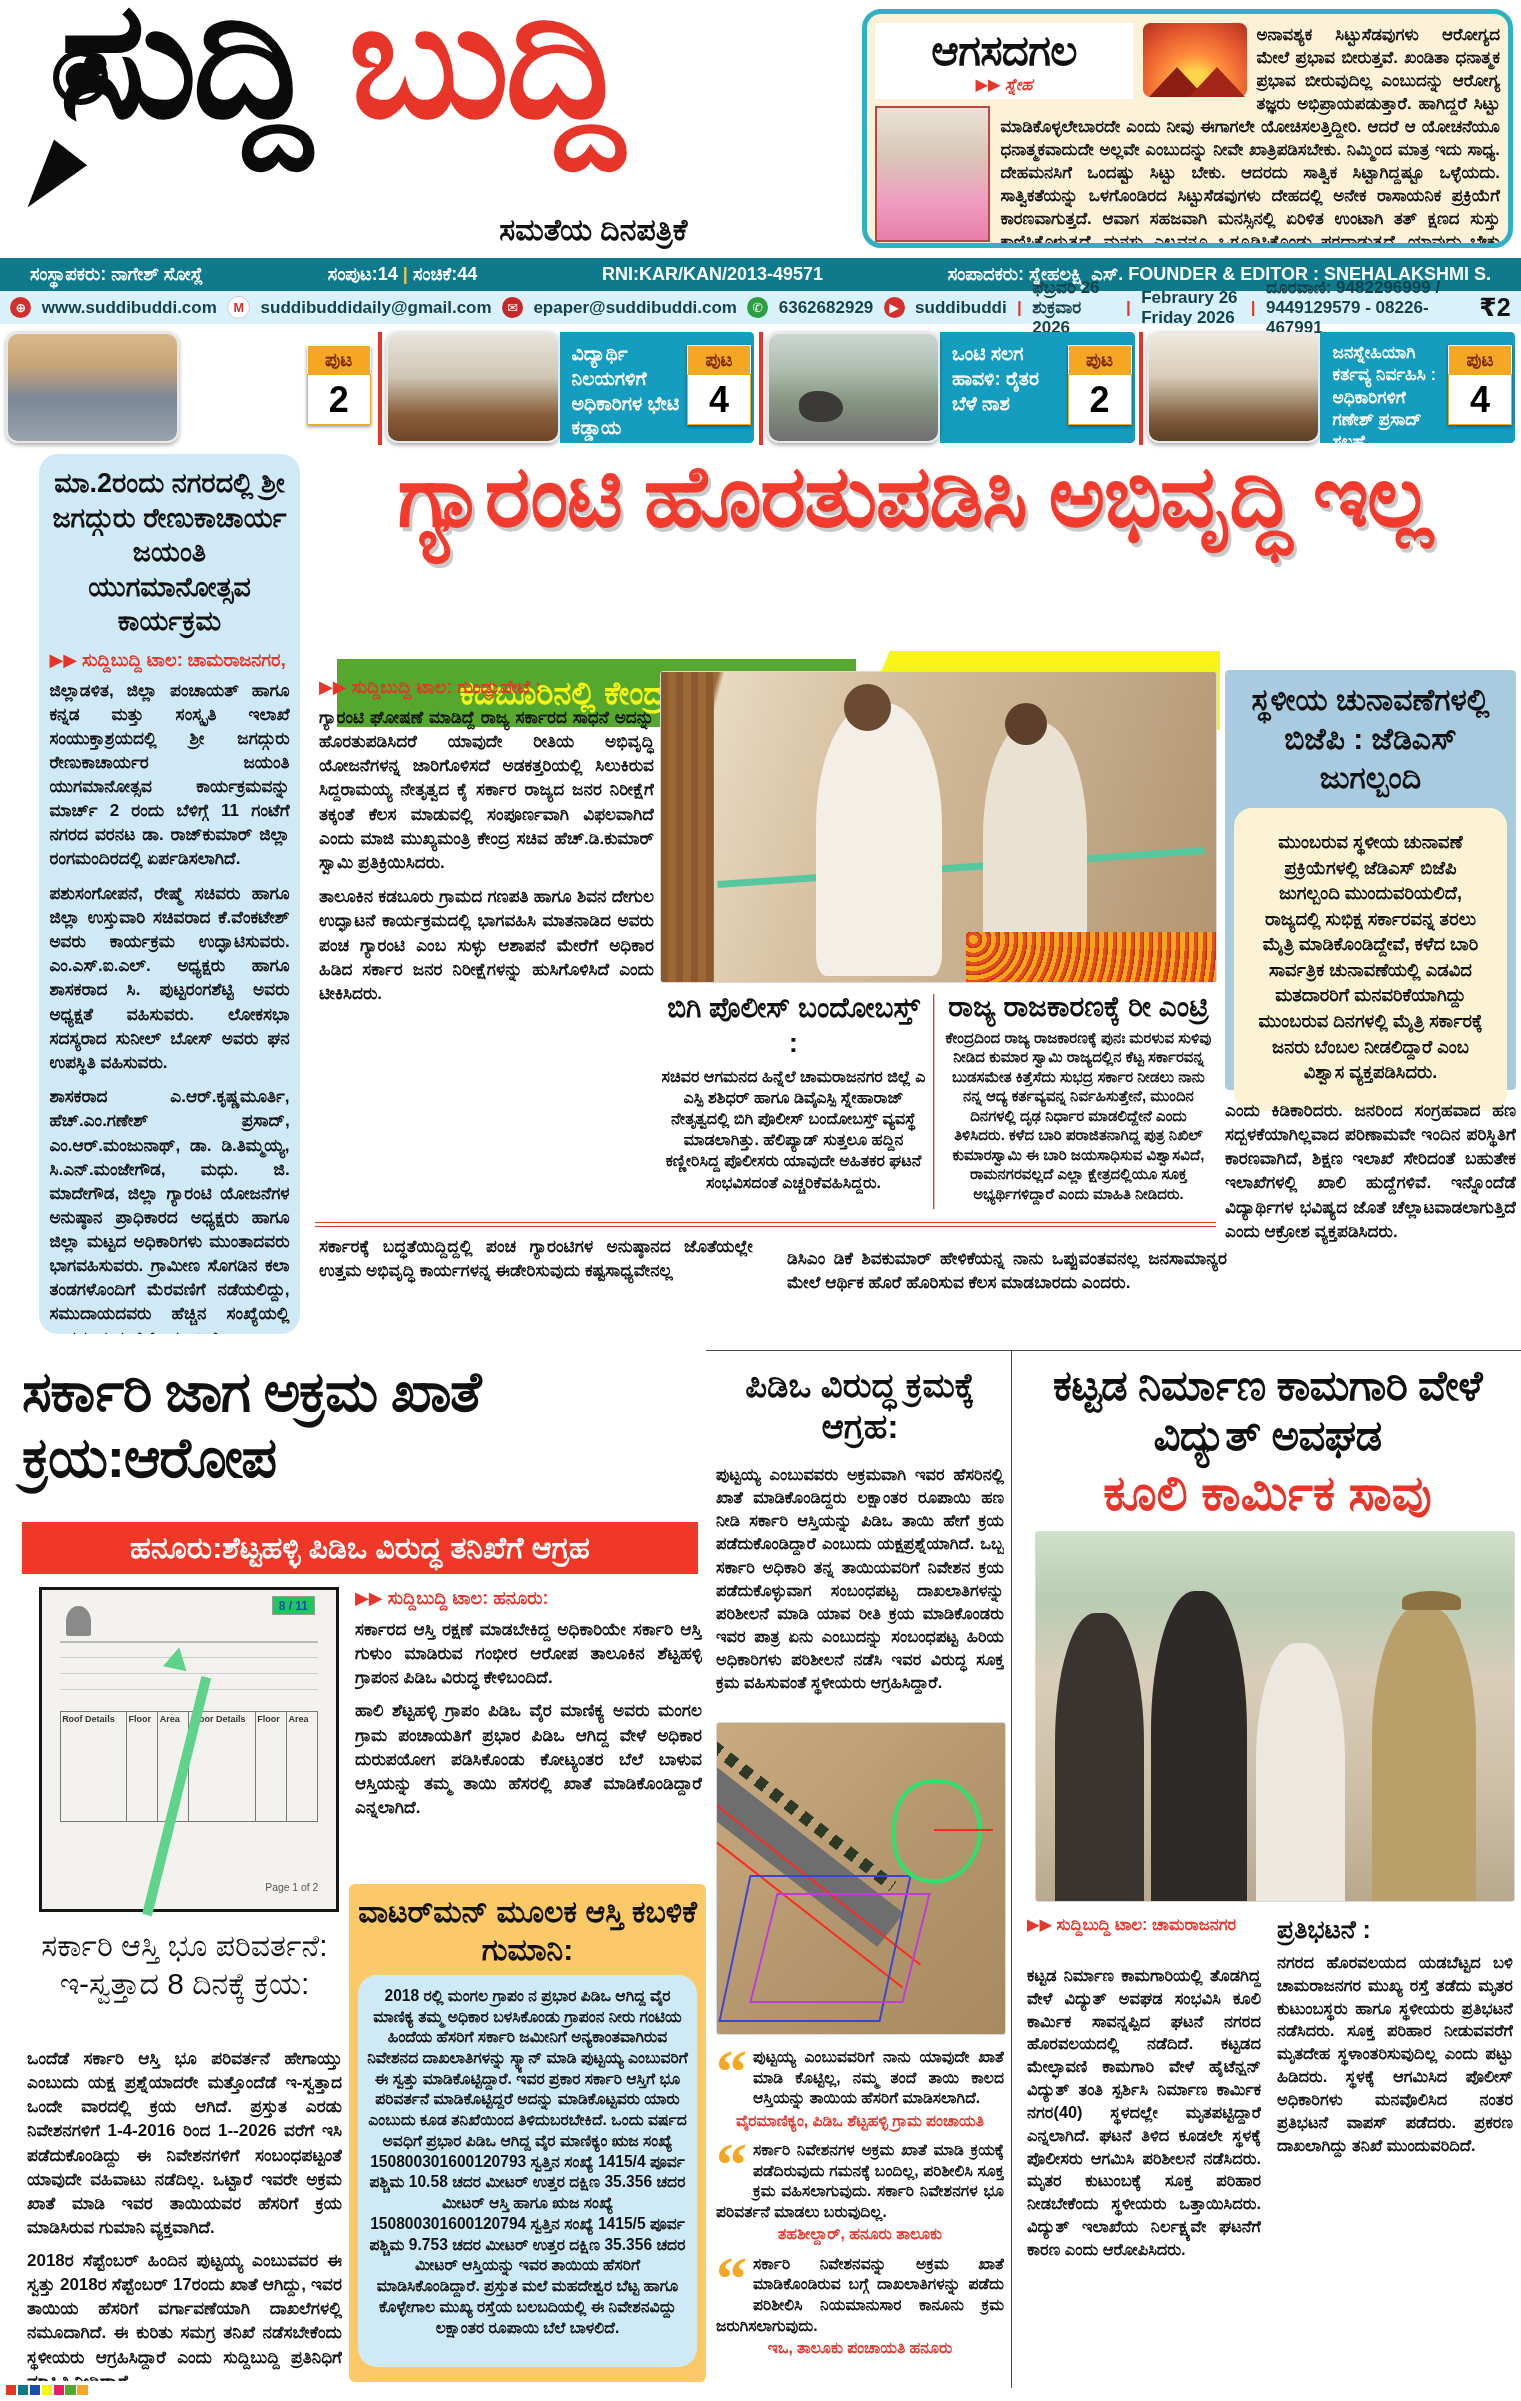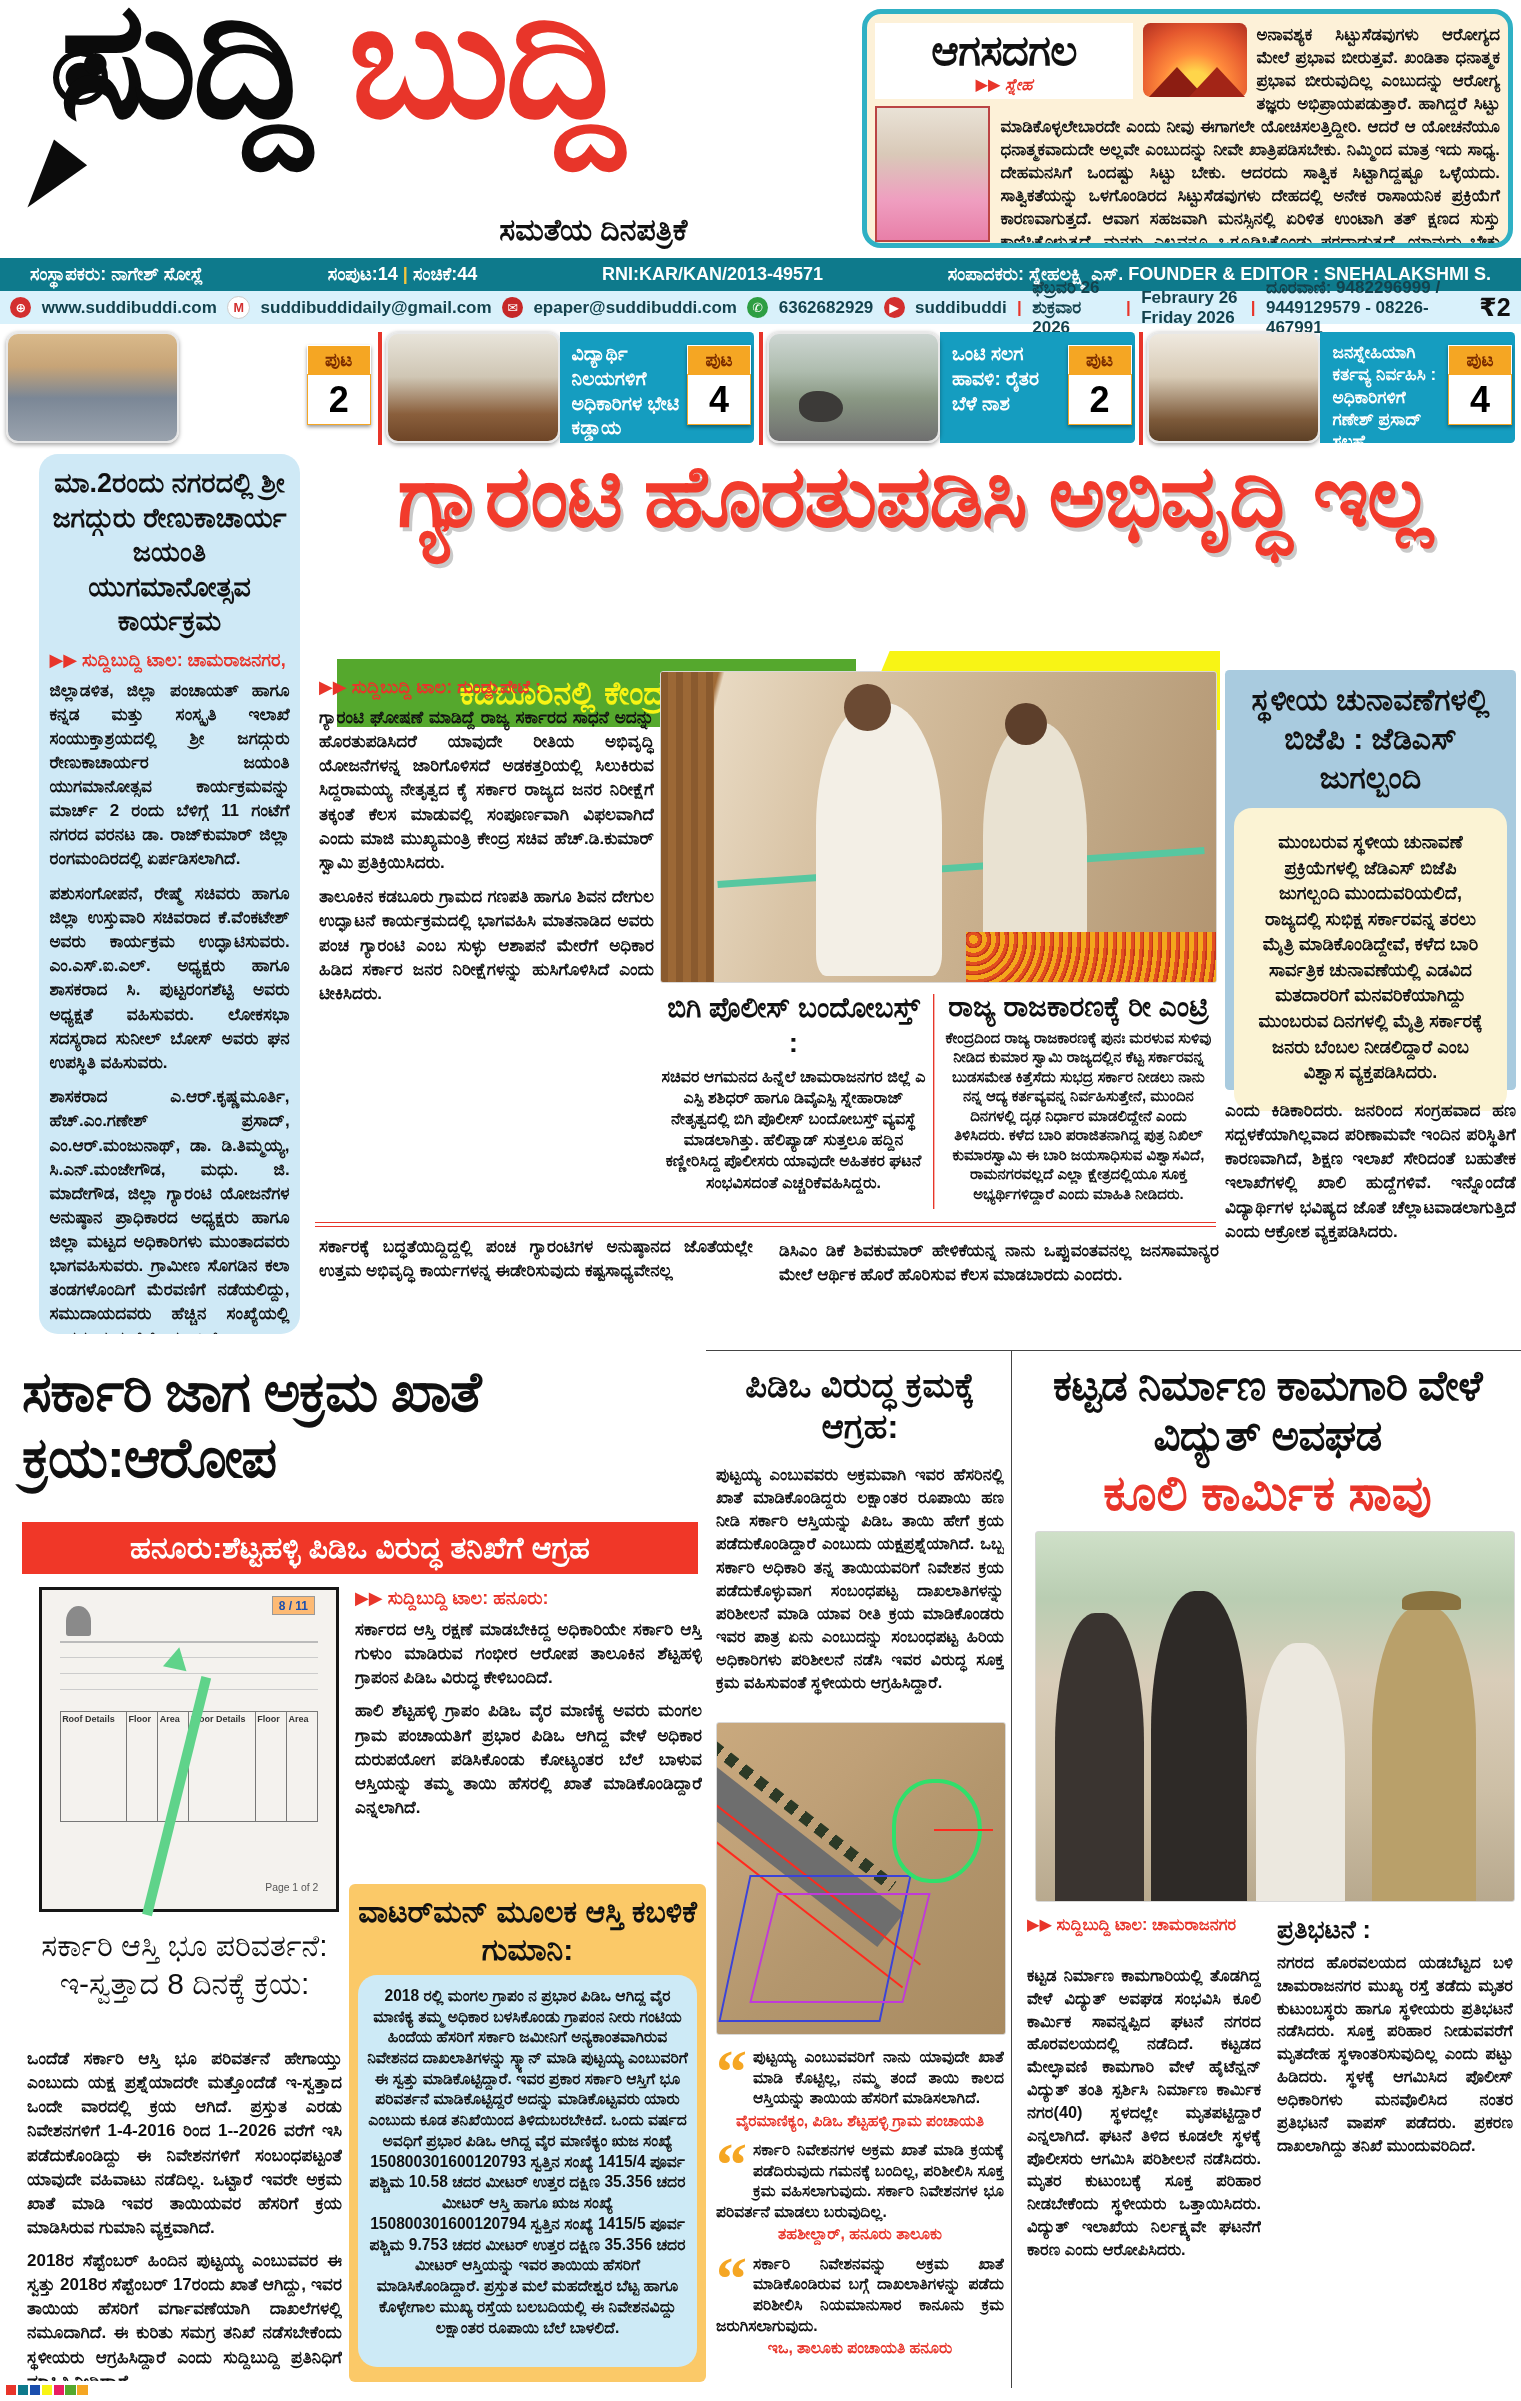--- a/index.html
+++ b/index.html
@@ -188,38 +188,38 @@
   <p class="center" style="font-size:16px;font-weight:bold;line-height:1.32;margin:6px 0 0">ಸಚಿವರ ಆಗಮನದ ಹಿನ್ನೆಲೆ ಚಾಮರಾಜನಗರ ಜಿಲ್ಲೆ ಎ ಎಸ್ಪಿ ಶಶಿಧರ್ ಹಾಗೂ ಡಿವೈಎಸ್ಪಿ ಸ್ನೇಹಾರಾಜ್ ನೇತೃತ್ವದಲ್ಲಿ ಬಿಗಿ ಪೊಲೀಸ್ ಬಂದೋಬಸ್ತ್ ವ್ಯವಸ್ಥೆ ಮಾಡಲಾಗಿತ್ತು. ಹೆಲಿಪ್ಯಾಡ್ ಸುತ್ತಲೂ ಹದ್ದಿನ ಕಣ್ಣೀರಿಸಿದ್ದ ಪೊಲೀಸರು ಯಾವುದೇ ಅಹಿತಕರ ಘಟನೆ ಸಂಭವಿಸದಂತೆ ಎಚ್ಚರಿಕೆವಹಿಸಿದ್ದರು.</p>
 </div>
 <div class="abs" style="left:933px;top:994px;height:215px;border-left:1.5px solid #e8352a;border-right:1.5px solid #f5b5ae;width:2"></div>
 <div class="abs" style="left:943px;top:990px;width:271px;height:227px;overflow:hidden">
   <div class="center" style="font-size:28px;font-weight:900;line-height:1.2">ರಾಜ್ಯ ರಾಜಕಾರಣಕ್ಕೆ ರೀ ಎಂಟ್ರಿ</div>
   <p class="center" style="font-size:15px;font-weight:bold;line-height:1.3;margin:4.4px 0 0">ಕೇಂದ್ರದಿಂದ ರಾಜ್ಯ ರಾಜಕಾರಣಕ್ಕೆ ಪುನಃ ಮರಳುವ ಸುಳಿವು ನೀಡಿದ ಕುಮಾರ ಸ್ವಾಮಿ ರಾಜ್ಯದಲ್ಲಿನ ಕೆಟ್ಟ ಸರ್ಕಾರವನ್ನ ಬುಡಸಮೇತ ಕಿತ್ತೆಸೆದು ಸುಭದ್ರ ಸರ್ಕಾರ ನೀಡಲು ನಾನು ನನ್ನ ಆದ್ಯ ಕರ್ತವ್ಯವನ್ನ ನಿರ್ವಹಿಸುತ್ತೇನೆ, ಮುಂದಿನ ದಿನಗಳಲ್ಲಿ ದೃಢ ನಿರ್ಧಾರ ಮಾಡಲಿದ್ದೇನೆ ಎಂದು ತಿಳಿಸಿದರು. ಕಳೆದ ಬಾರಿ ಪರಾಜಿತನಾಗಿದ್ದ ಪುತ್ರ ನಿಖಿಲ್ ಕುಮಾರಸ್ವಾಮಿ ಈ ಬಾರಿ ಜಯಸಾಧಿಸುವ ವಿಶ್ವಾಸವಿದೆ, ರಾಮನಗರವಲ್ಲದೆ ಎಲ್ಲಾ ಕ್ಷೇತ್ರದಲ್ಲಿಯೂ ಸೂಕ್ತ ಅಭ್ಯರ್ಥಿಗಳಿದ್ದಾರೆ ಎಂದು ಮಾಹಿತಿ ನೀಡಿದರು.</p>
 </div>
 
 <div class="abs rule-red" style="left:315px;top:1222px;width:901px"></div>
 <p class="abs body-txt just" style="left:319px;top:1235px;width:434px;height:96px;margin:0;overflow:hidden">ಸರ್ಕಾರಕ್ಕೆ ಬದ್ಧತೆಯಿದ್ದಿದ್ದಲ್ಲಿ ಪಂಚ ಗ್ಯಾರಂಟಿಗಳ ಅನುಷ್ಠಾನದ ಜೊತೆಯಲ್ಲೇ ಉತ್ತಮ ಅಭಿವೃದ್ಧಿ ಕಾರ್ಯಗಳನ್ನ ಈಡೇರಿಸುವುದು ಕಷ್ಟಸಾಧ್ಯವೇನಲ್ಲ</p>
-<p class="abs body-txt just" style="left:775px;top:1235px;width:440px;height:96px;margin:4px;overflow:hidden">ಡಿಸಿಎಂ ಡಿಕೆ ಶಿವಕುಮಾರ್ ಹೇಳಿಕೆಯನ್ನ ನಾನು ಒಪ್ಪುವಂತವನಲ್ಲ ಜನಸಾಮಾನ್ಯರ ಮೇಲೆ ಆರ್ಥಿಕ ಹೊರೆ ಹೊರಿಸುವ ಕೆಲಸ ಮಾಡಬಾರದು ಎಂದರು.</p>
+<p class="abs body-txt just" style="left:775px;top:1235px;width:440px;height:96px;margin:12px;overflow:hidden">ಡಿಸಿಎಂ ಡಿಕೆ ಶಿವಕುಮಾರ್ ಹೇಳಿಕೆಯನ್ನ ನಾನು ಒಪ್ಪುವಂತವನಲ್ಲ ಜನಸಾಮಾನ್ಯರ ಮೇಲೆ ಆರ್ಥಿಕ ಹೊರೆ ಹೊರಿಸುವ ಕೆಲಸ ಮಾಡಬಾರದು ಎಂದರು.</p>
 
 <div class="abs" style="left:1225px;top:670px;width:291px;height:420px;background:#a9cbdf;border-radius:4.4px;padding:10.4px 9px;box-sizing:border-box">
   <div class="center" style="font-size:30px;font-weight:900;line-height:1.3">ಸ್ಥಳೀಯ ಚುನಾವಣೆಗಳಲ್ಲಿ ಬಿಜೆಪಿ : ಜೆಡಿಎಸ್ ಜುಗಲ್ಬಂದಿ</div>
   <div style="margin-top:10.4px;background:#fbf3d4;border-radius:18px;padding:10.4px 9px;height:303px;box-sizing:border-box;overflow:hidden">
     <p class="center" style="font-size:18px;font-weight:bold;line-height:1.42;margin:12px">ಮುಂಬರುವ ಸ್ಥಳೀಯ ಚುನಾವಣೆ ಪ್ರಕ್ರಿಯೆಗಳಲ್ಲಿ ಜೆಡಿಎಸ್ ಬಿಜೆಪಿ ಜುಗಲ್ಬಂದಿ ಮುಂದುವರಿಯಲಿದೆ, ರಾಜ್ಯದಲ್ಲಿ ಸುಭಿಕ್ಷ ಸರ್ಕಾರವನ್ನ ತರಲು ಮೈತ್ರಿ ಮಾಡಿಕೊಂಡಿದ್ದೇವೆ, ಕಳೆದ ಬಾರಿ ಸಾರ್ವತ್ರಿಕ ಚುನಾವಣೆಯಲ್ಲಿ ಎಡವಿದ ಮತದಾರರಿಗೆ ಮನವರಿಕೆಯಾಗಿದ್ದು ಮುಂಬರುವ ದಿನಗಳಲ್ಲಿ ಮೈತ್ರಿ ಸರ್ಕಾರಕ್ಕೆ ಜನರು ಬೆಂಬಲ ನೀಡಲಿದ್ದಾರೆ ಎಂಬ ವಿಶ್ವಾಸ ವ್ಯಕ್ತಪಡಿಸಿದರು.</p>
   </div>
 </div>
 <p class="abs body-txt just" style="left:1225px;top:1099px;width:291px;height:234px;margin:0;overflow:hidden">ಎಂದು ಕಿಡಿಕಾರಿದರು. ಜನರಿಂದ ಸಂಗ್ರಹವಾದ ಹಣ ಸದ್ಬಳಕೆಯಾಗಿಲ್ಲವಾದ ಪರಿಣಾಮವೇ ಇಂದಿನ ಪರಿಸ್ಥಿತಿಗೆ ಕಾರಣವಾಗಿದೆ, ಶಿಕ್ಷಣ ಇಲಾಖೆ ಸೇರಿದಂತೆ ಬಹುತೇಕ ಇಲಾಖೆಗಳಲ್ಲಿ ಖಾಲಿ ಹುದ್ದೆಗಳಿವೆ. ಇನ್ನೊಂದೆಡೆ ವಿದ್ಯಾರ್ಥಿಗಳ ಭವಿಷ್ಯದ ಜೊತೆ ಚೆಲ್ಲಾಟವಾಡಲಾಗುತ್ತಿದೆ ಎಂದು ಆಕ್ರೋಶ ವ್ಯಕ್ತಪಡಿಸಿದರು.</p>
 
 <div class="abs" style="left:706px;top:1350px;width:815px;border-top:1.5px solid #444"></div>
 <div class="abs vline-gray" style="left:1011px;top:1350px;height:1038px"></div>
 
 <div class="abs" style="left:22px;top:1359px;width:679px;font-size:56px;font-weight:900;line-height:1.18;letter-spacing:-1.5px">ಸರ್ಕಾರಿ ಜಾಗ ಅಕ್ರಮ ಖಾತೆ ಕ್ರಯ:ಆರೋಪ</div>
 <div class="abs center" style="left:22px;top:1522px;width:676px;height:52px;background:#f03728;color:#fff;font-size:30px;font-weight:900;line-height:52px">ಹನೂರು:ಶೆಟ್ಟಹಳ್ಳಿ ಪಿಡಿಒ ವಿರುದ್ಧ ತನಿಖೆಗೆ ಆಗ್ರಹ</div>
 
 <div class="abs" style="left:39px;top:1587px;width:300px;height:325px;background:#f4f2ee;border:3.7px solid #161616;box-sizing:border-box">
-  <div style="position:absolute;right:21px;top:6px;background:#fdba74;border:0.7px solid #999;color:#1b4fae;font-weight:bold;font-size:12px;padding:1.5px 6px">8 / 11</div>
+  <div style="position:absolute;right:21px;top:6px;background:#22c55e;border:0.7px solid #999;color:#1b4fae;font-weight:bold;font-size:12px;padding:1.5px 6px">8 / 11</div>
   <div style="position:absolute;left:8%;top:5%;width:25px;height:30px;background:#8a8a8a;border-radius:50% 50% 10% 10%"></div>
   <div class="docline" style="top:16%"></div>
   <div class="docline" style="top:21%;background:#ccc"></div>
   <div class="docline" style="top:26%;background:#ccc"></div>
   <div class="docline" style="top:31%;background:#ccc"></div>
   <div style="position:absolute;left:6%;right:6%;top:38%;height:34%;border:1.5px solid #777;display:flex;font-size:9px;color:#333;font-weight:bold">
     <div style="flex:1.6;border-right:0.7px solid #777;padding:1.5px">Roof Details</div>
     <div style="flex:.7;border-right:0.7px solid #777;padding:1.5px">Floor</div>
     <div style="flex:.7;border-right:0.7px solid #777;padding:1.5px">Area</div>
     <div style="flex:1.6;border-right:0.7px solid #777;padding:1.5px">Floor Details</div>

